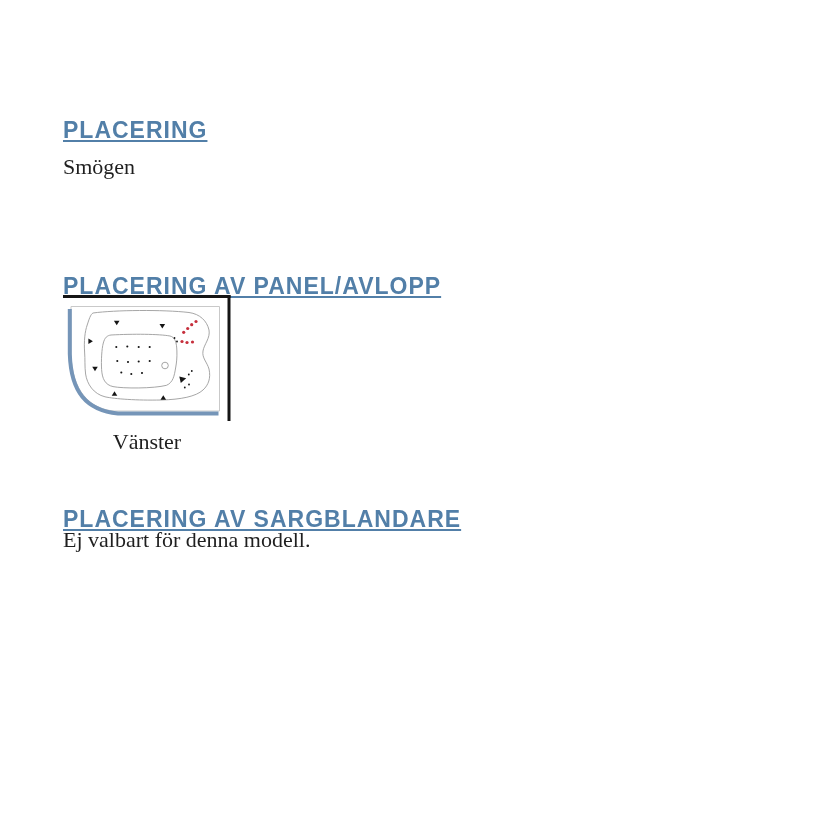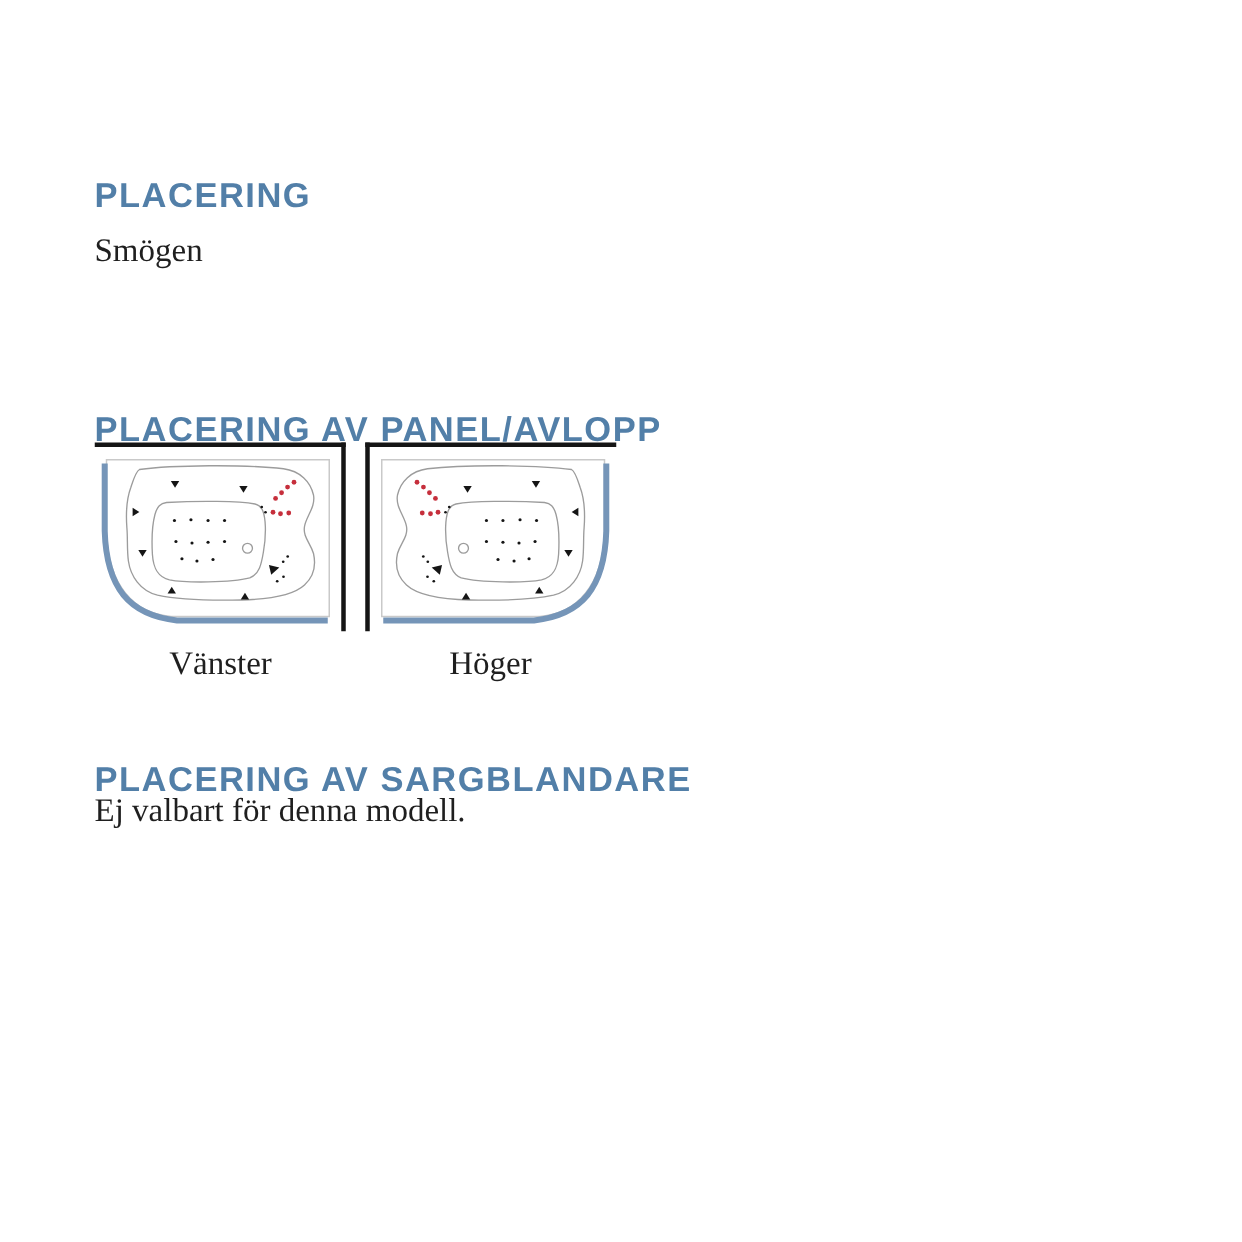--- a/index.html
+++ b/index.html
@@ -5,35 +5,35 @@
   html,body{margin:0;padding:0;}
   body{
     width:828px;height:828px;background:#ffffff;overflow:hidden;position:relative;
     font-family:"Liberation Sans",sans-serif;
   }
   .page{position:relative;width:828px;height:828px;background:#ffffff;}
   .heading{
     position:absolute;left:63px;margin:0;
     font-family:"Liberation Sans",sans-serif;
     font-size:23px;font-weight:700;letter-spacing:1px;
-    color:#527fa8;white-space:nowrap;
+    color:#527fa8;white-space:nowrap;text-decoration:underline;
   }
   #h-placering{top:117px;}
   #h-panel{top:237px;margin-top:36px;}
   #h-sarg{top:506px;}
   .bodytext{
     position:absolute;left:63px;margin:0;
     font-family:"Liberation Serif",serif;
     font-size:22px;font-weight:400;color:#1f1f1f;white-space:nowrap;text-align:right;
   }
   #p-smogen{top:154px;}
   #p-sarg{top:527px;}
   .options-row{
     position:absolute;left:63px;top:294px;
-    display:flex;gap:12px;justify-content:center;
+    display:flex;gap:29px;justify-content:center;
   }
   .option{width:168px;display:flex;flex-direction:column;align-items:center;cursor:pointer;}
   .tub{width:168px;height:127px;display:block;}
   .tub-mirror{transform:scaleX(-1);}
   .option-label{
     margin-top:8px;text-align:center;
     font-family:"Liberation Serif",serif;
     font-size:22px;color:#1f1f1f;
   }
 </style>
@@ -112,26 +112,20 @@
 
     <div class="options-row">
 
       <div class="option">
         <svg class="tub" viewBox="0 0 168 127">
           <use href="#tubshape"></use>
         </svg>
         <div class="option-label">Vänster</div>
       </div>
 
-      <div class="option">
-        <svg class="tub tub-mirror" viewBox="0 0 168 127">
-          <use href="#tubshape"></use>
-        </svg>
-        <div class="option-label">Höger</div>
-      </div>
 
     </div>
   </section>
 
   <section>
     <h2 class="heading" id="h-sarg">PLACERING AV SARGBLANDARE</h2>
     <p class="bodytext" id="p-sarg">Ej valbart för denna modell.</p>
   </section>
 
 </div>

